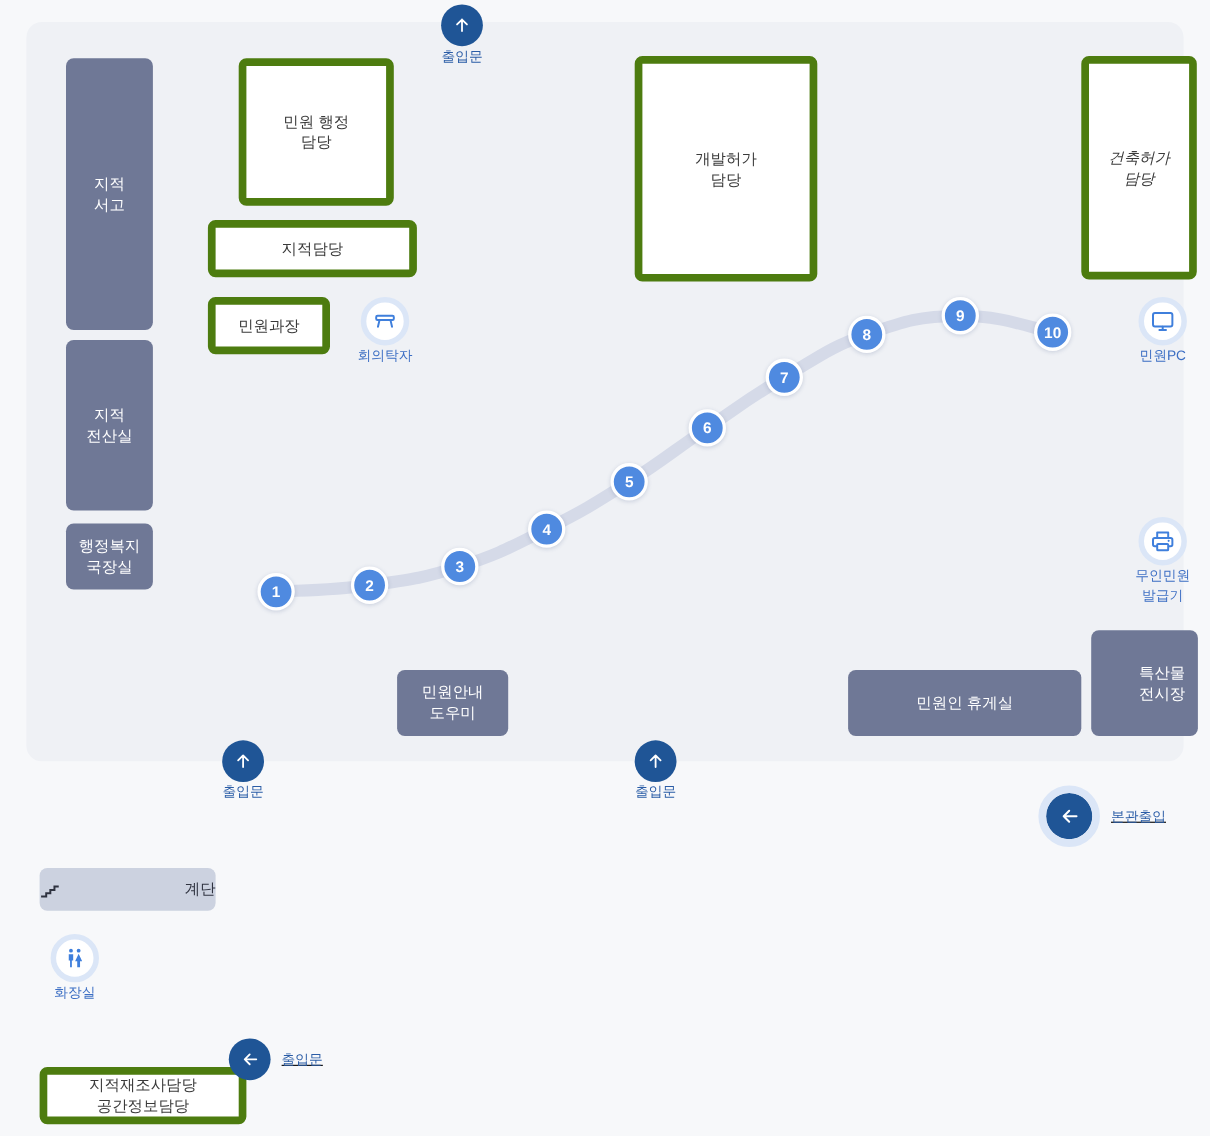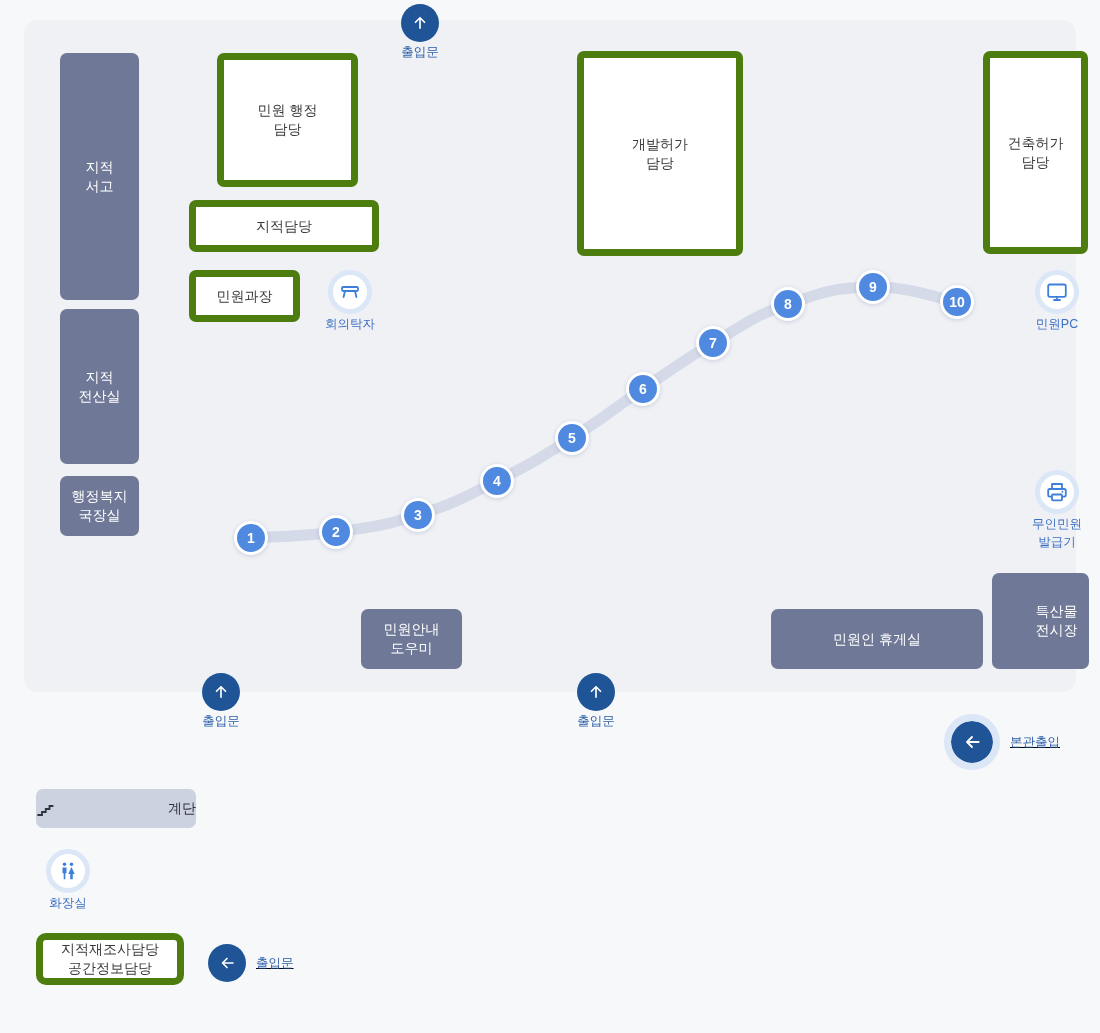--- a/index.html
+++ b/index.html
@@ -189,21 +189,21 @@
         <div class="room gray" style="left: 36px; top: 289px; width: 79px; height: 155px;"><span>지적
 전산실</span></div>
         <div class="room gray" style="left: 36px; top: 456px; width: 79px; height: 60px;"><span>행정복지
 국장실</span></div>
         <div class="room white" style="left: 193px; top: 33px; width: 141px; height: 134px;"><span>민원 행정
 담당</span></div>
         <div class="room white" style="left: 165px; top: 180px; width: 190px; height: 52px;"><span>지적담당</span></div>
         <div class="room white" style="left: 165px; top: 250px; width: 111px; height: 52px;"><span>민원과장</span></div>
         <div class="room white" style="left: 553px; top: 31px; width: 166px; height: 205px;"><span>개발허가
 담당</span></div>
-        <div class="room white" style="left: 959px; top: 31px; width: 105px; height: 203px;"><span>건축허가
+        <div class="room white" style="left: 959px; top: 31px; width: 105px; height: 203px; font-style: italic;"><span>건축허가
 담당</span></div>
         <div class="room gray" style="left: 337px; top: 589px; width: 101px; height: 60px;"><span>민원안내
 도우미</span></div>
         <div class="room gray" style="left: 747px; top: 589px; width: 212px; height: 60px;"><span>민원인 휴게실</span></div>
         <div class="room gray" style="left: 968px; top: 553px; width: 97px; height: 96px; padding-left: 32px;"><span>특산물
 전시장</span></div>
       </div>
 
     <svg class="route-svg" viewBox="0 0 1052 672">
       <path id="route-line" fill="none" stroke-linecap="round" stroke-linejoin="round" d="M 227 518 C 245.7 516.68, 275.26 517.06, 312 512 C 348.74 506.94, 358.58 506.22, 394 495 C 429.42 483.78, 439.12 477.94, 473 461 C 506.88 444.06, 515.88 438.24, 548 418 C 580.12 397.76, 587.98 389.9, 619 369 C 650.02 348.1, 657.1 341.7, 689 323 C 720.9 304.3, 728.8 296.32, 764 284 C 799.2 271.68, 811.82 267.44, 849 267 C 886.18 266.56, 914.52 278.7, 933 282" stroke="#d5dae8" stroke-width="11"></path>
@@ -308,21 +308,21 @@
       <svg width="22" height="22" viewBox="0 0 24 24">
         <circle cx="8.2" cy="4.6" r="1.9" fill="#3f7fdc"></circle>
         <path d="M6 8.2 h4.4 v6.3 h-1.3 V21 H7.3 v-6.5 H6 z" fill="#3f7fdc"></path>
         <circle cx="15.8" cy="4.6" r="1.9" fill="#3f7fdc"></circle>
         <path d="M15.8 7.6 L19.3 15.2 h-2.1 V21 h-2.8 v-5.8 h-2.1 z" fill="#3f7fdc"></path>
       </svg>
     </span>
     <span class="cap">화장실</span>
   </div>
 
-  <div class="room white" style="left:36px; top:933px; width:148px; height:52px;border-radius:10px;">
+  <div class="room white" style="left:36px; top:970px; width:188px; height:52px;">
     <span>지적재조사담당
 공간정보담당</span>
   </div>
 
   <div class="door-h" style="left:208px; top:944px;">
     <span class="disc">
       <svg width="18" height="18" viewBox="0 0 24 24">
         <path d="M20 12 H6 M12 6 L6 12 L12 18" fill="none" stroke="#ffffff" stroke-width="2.2" stroke-linecap="round" stroke-linejoin="round"></path>
       </svg>
     </span>

